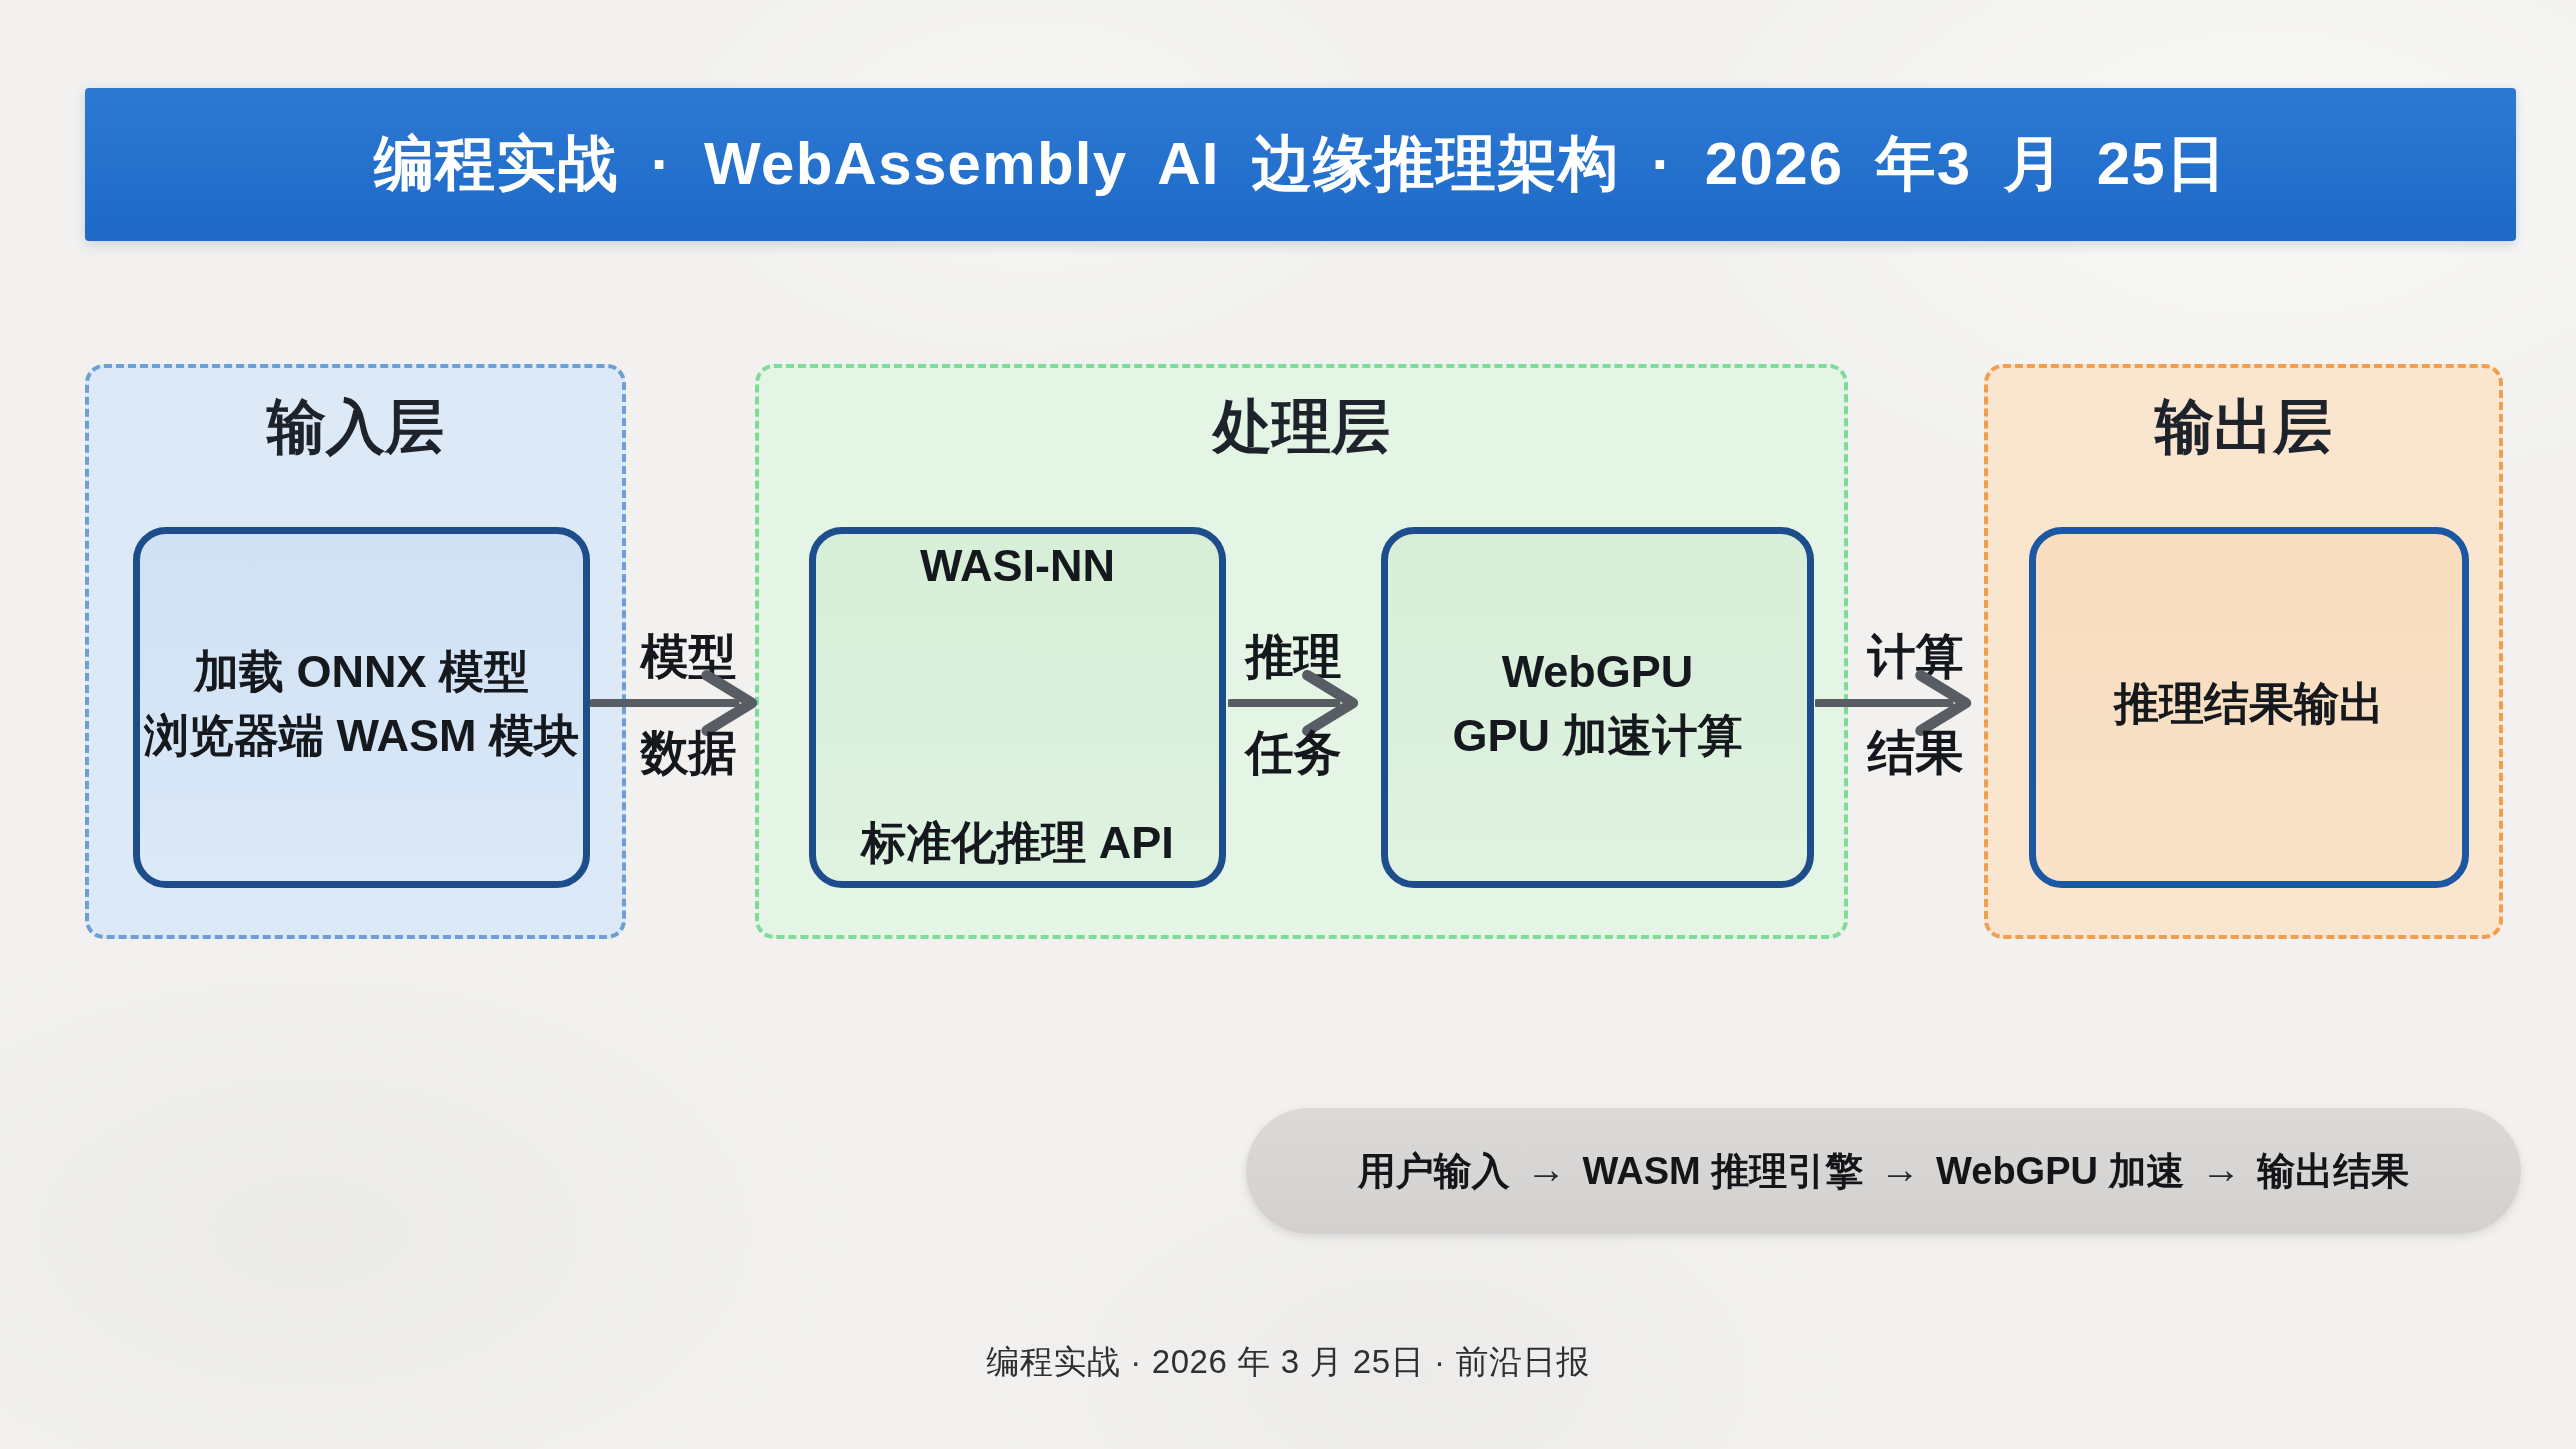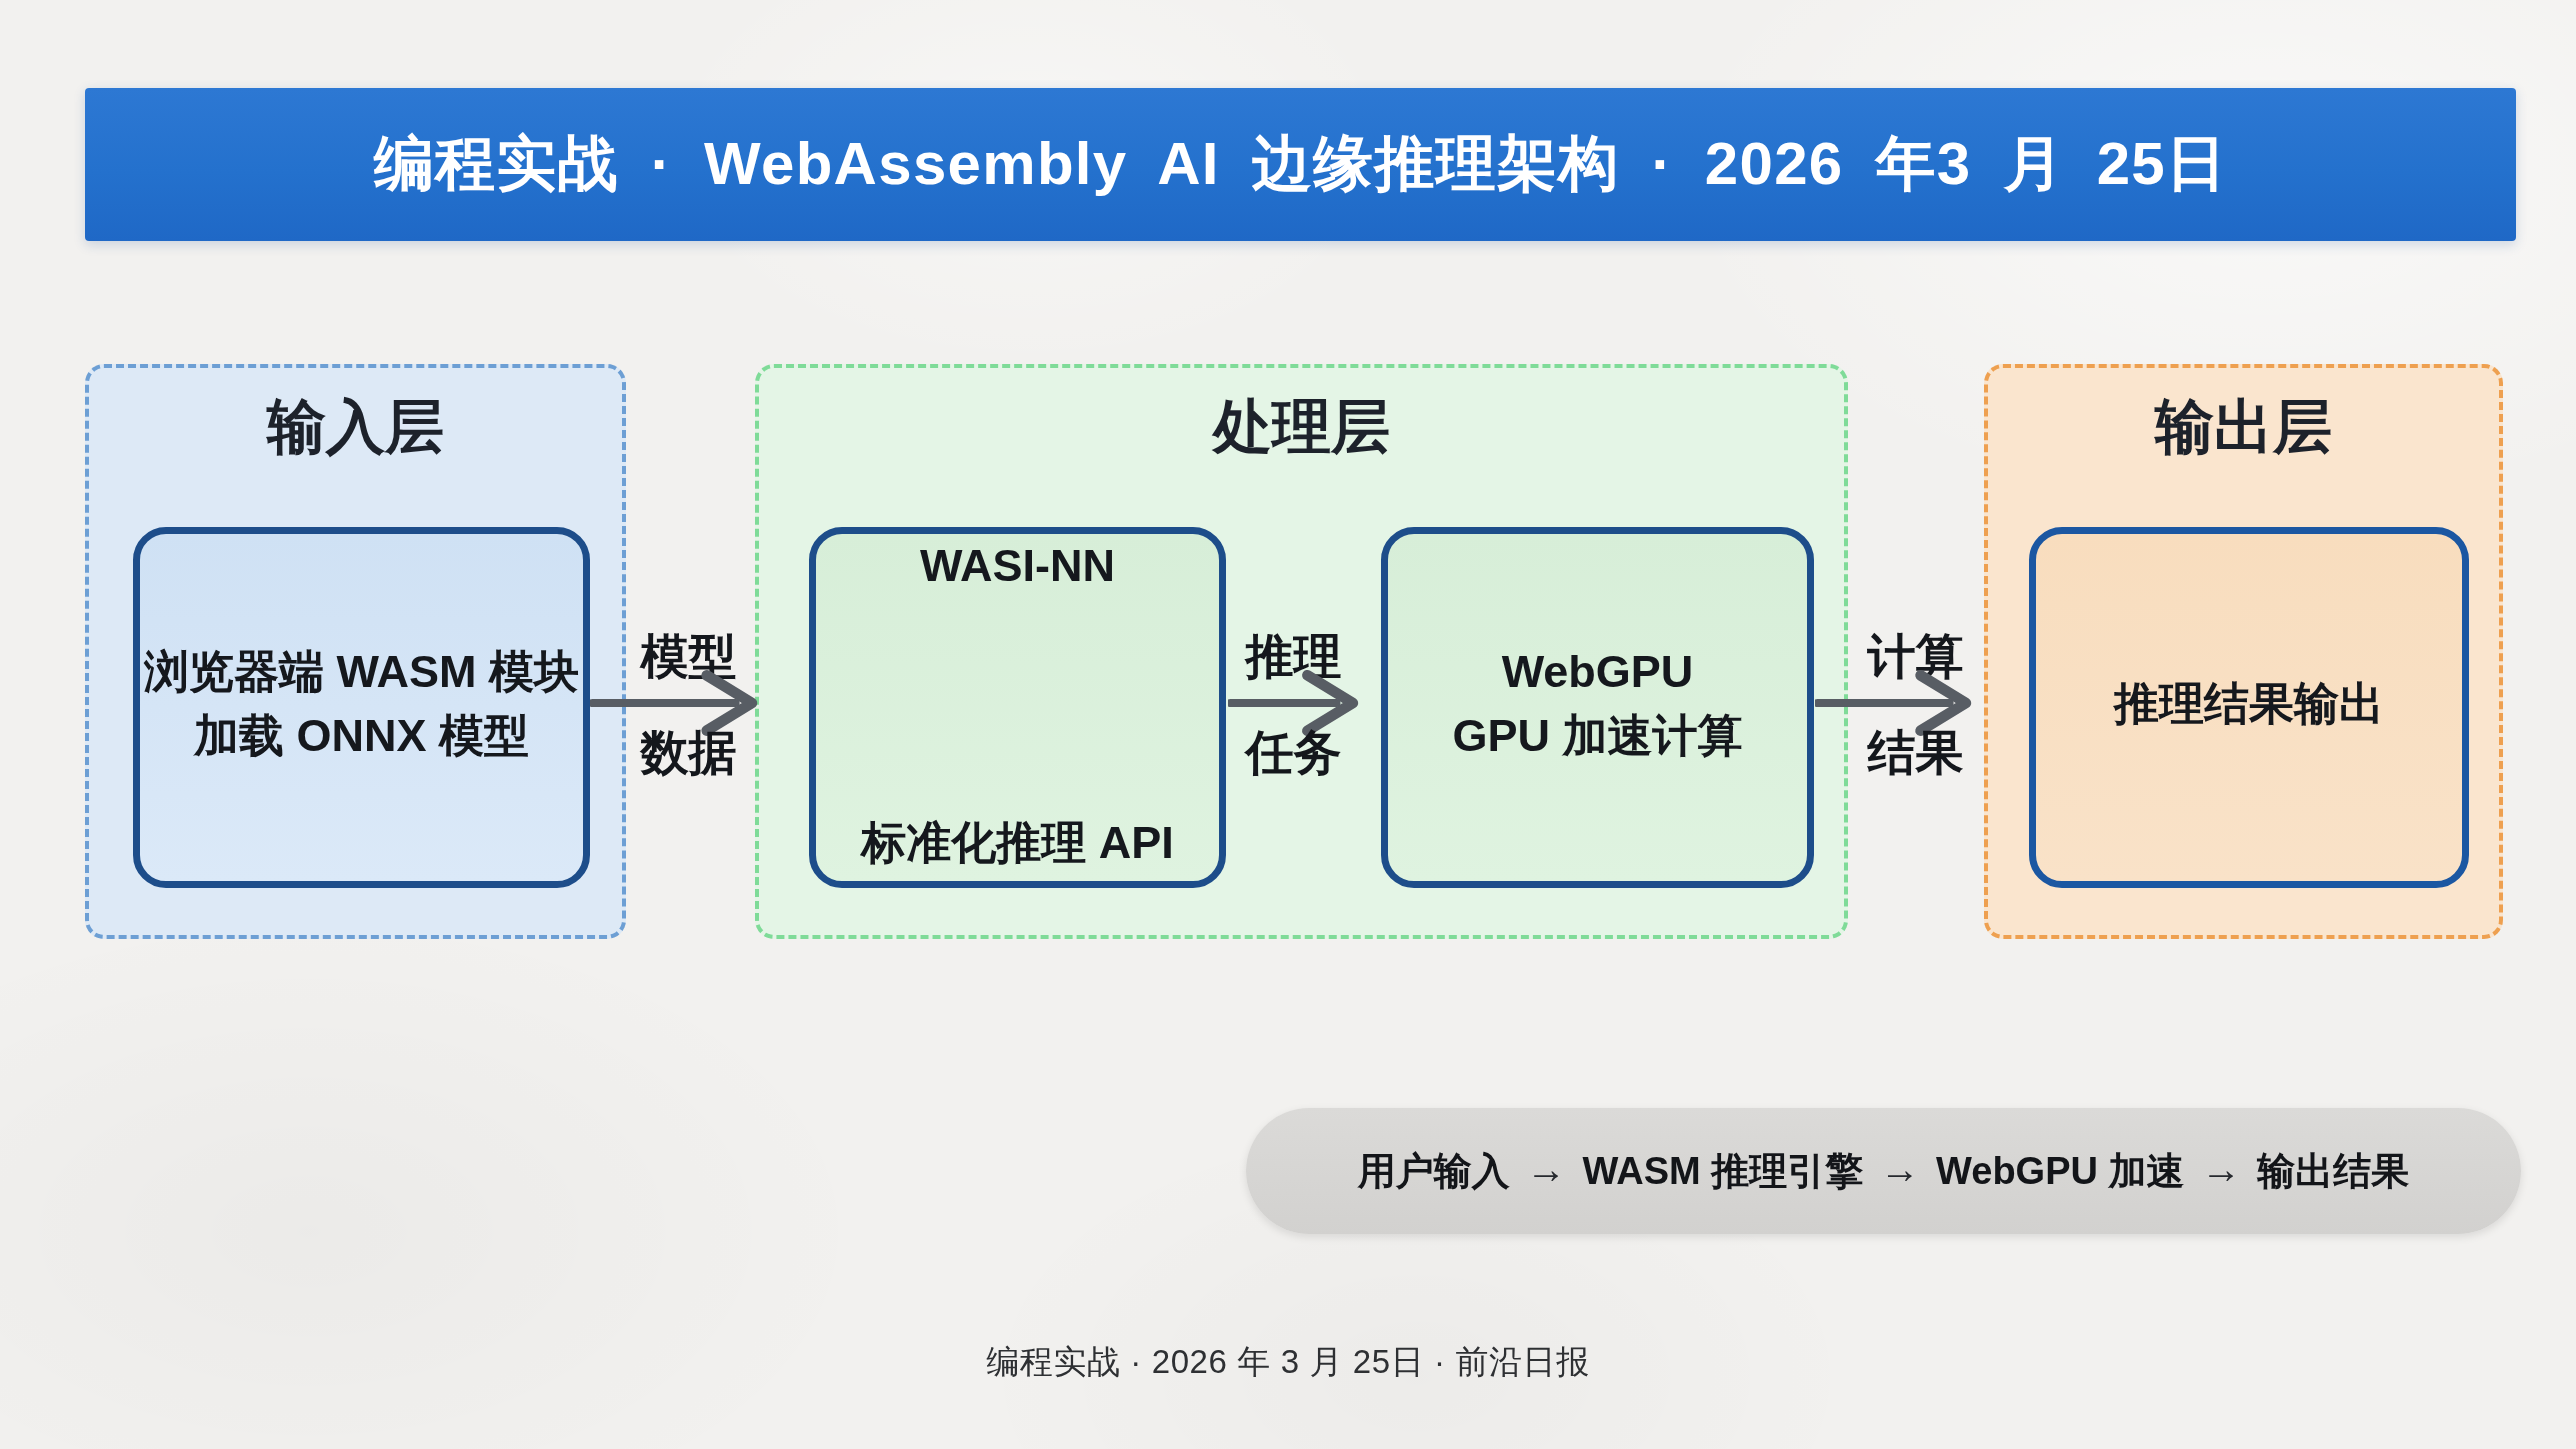--- a/index.html
+++ b/index.html
@@ -91,22 +91,22 @@
   <div class="layer-title">输入层</div>
 </div>
 <div class="abs layer layer-process">
   <div class="layer-title">处理层</div>
 </div>
 <div class="abs layer layer-output">
   <div class="layer-title">输出层</div>
 </div>
 
 <div class="abs node node-input">
+  <div class="node-line">加载 ONNX 模型</div>
   <div class="node-line">浏览器端 WASM 模块</div>
-  <div class="node-line">加载 ONNX 模型</div>
 </div>
 <div class="abs node node-wasi">
   <div class="node-line">WASI-NN</div>
   <div class="node-line">标准化推理 API</div>
 </div>
 <div class="abs node node-webgpu">
   <div class="node-line">WebGPU</div>
   <div class="node-line">GPU 加速计算</div>
 </div>
 <div class="abs node node-output">

